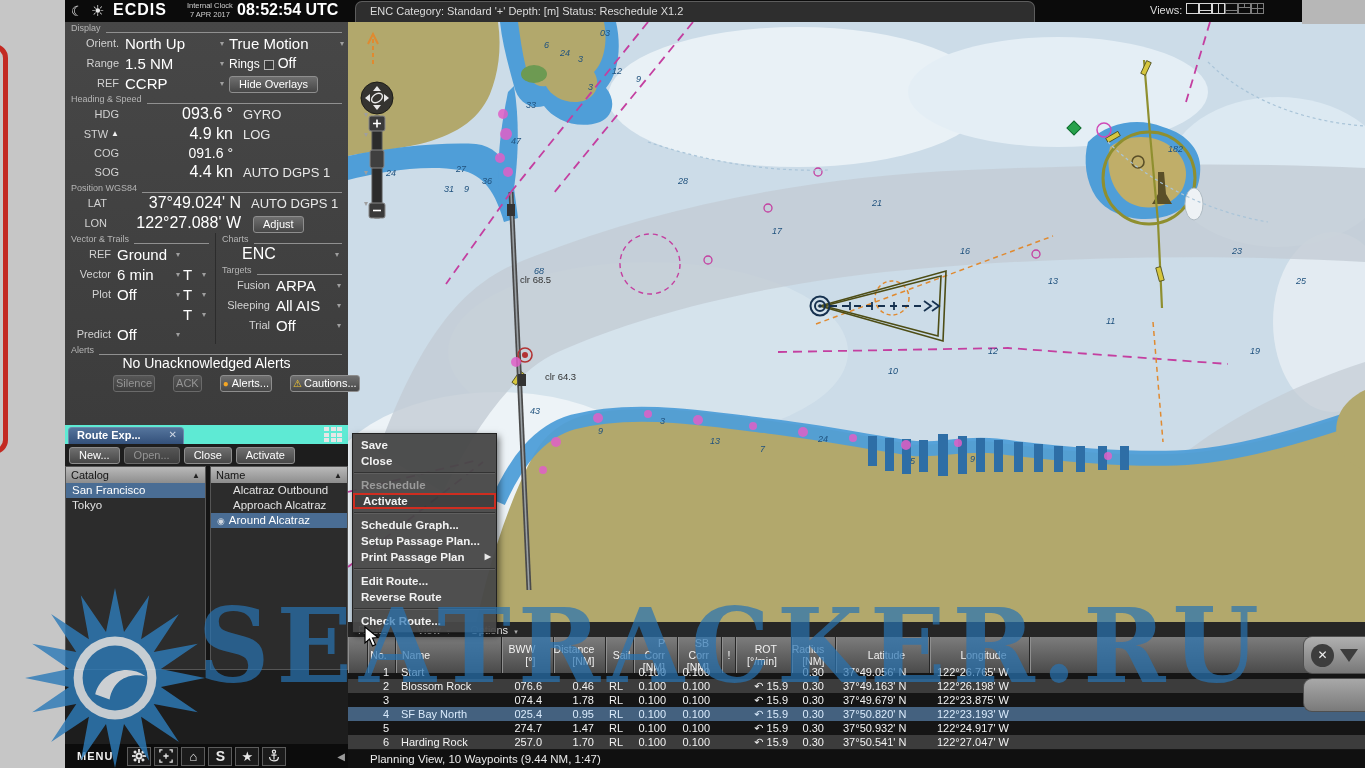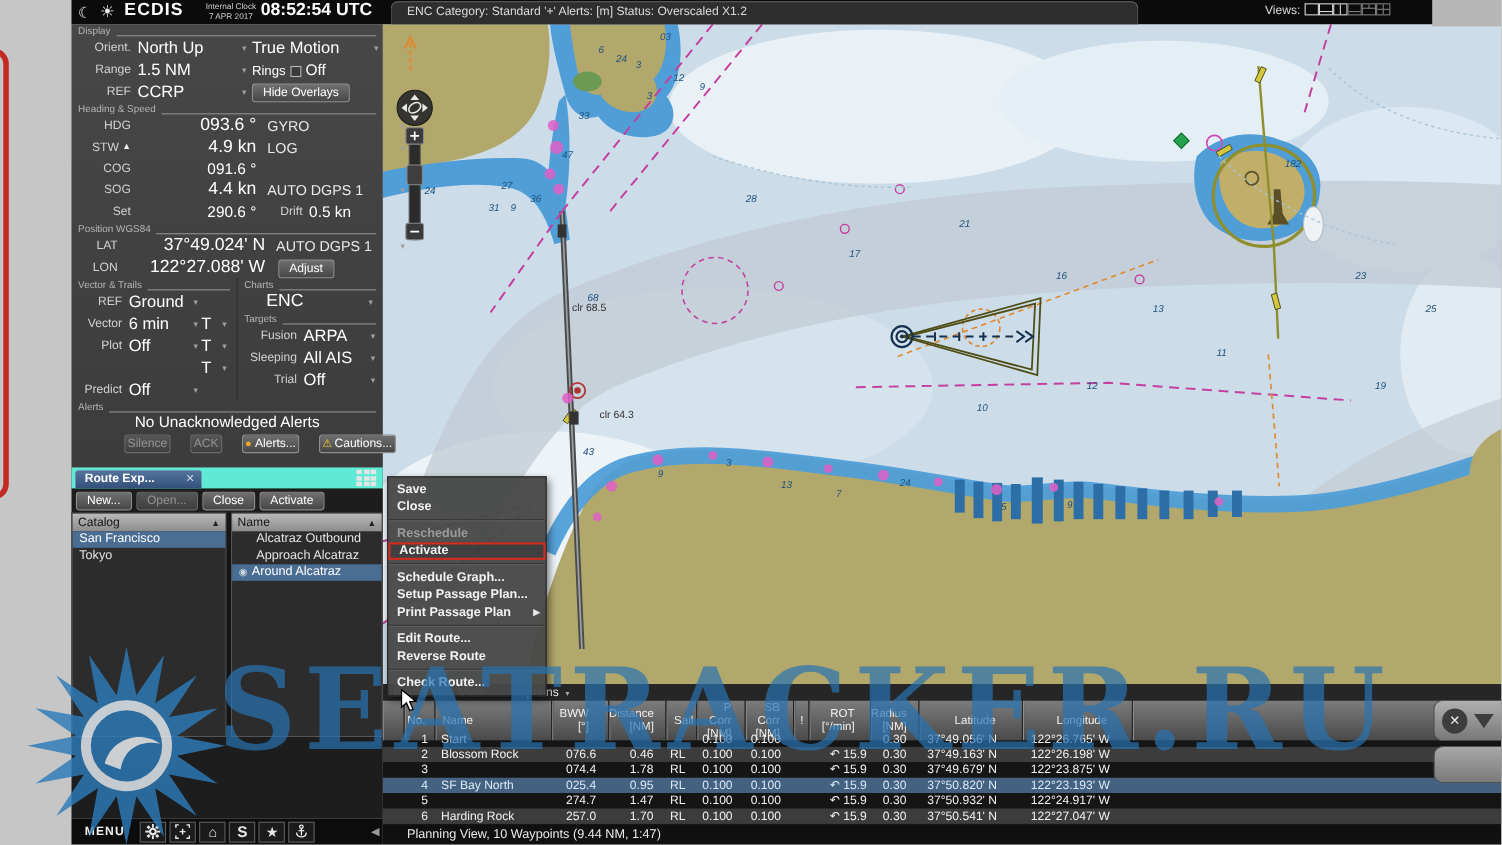--- a/index.html
+++ b/index.html
@@ -356,21 +356,21 @@
 
   <div class="topbar">
     <span class="tb-ico tb-moon">☾</span>
     <span class="tb-ico tb-sun">☀</span>
     <span class="tb-title">ECDIS</span>
     <span class="tb-clock">
       <span>Internal Clock</span><br>
       <span>7 APR 2017</span>
     </span>
     <span class="tb-time">08:52:54 UTC</span>
-    <div class="chart-tab">ENC  Category: Standard '+' Alerts: [m] Status: Overscaled X1.2</div>
+    <div class="chart-tab">ENC  Category: Standard '+' Depth: [m] Status: Reschedule X1.2</div>
     <div class="views">
       <span>Views:</span>
       <span id="views-icons"><span class="vicon"></span><span class="vicon"><i class="lh" style="bottom: 2px;"></i></span><span class="vicon"><i class="lv" style="left: 4.5px;"></i></span><span class="vicon dim"><i class="lh" style="bottom: 2px;"></i></span><span class="vicon dim"><i class="lh" style="top: 3px;"></i><i class="lv" style="left: 4.5px; bottom: 5px;"></i></span><span class="vicon dim"><i class="lh" style="top: 4px;"></i><i class="lv" style="left: 4.5px;"></i></span></span>
     </div>
   </div>
   <div class="topbar-corner"></div>
 
   <div class="sidebar">
     <div class="sec">
         <span>Display</span>
@@ -418,26 +418,20 @@
       <span class="lab">COG</span>
       <span class="big" style="font-size:14px;">091.6 °</span>
       <span></span>
         <span></span>
     </div>
     <div class="srow g-head">
       <span class="lab">SOG</span>
       <span class="big">4.4 kn</span>
       <span class="src">AUTO DGPS 1</span>
       <span class="arr">▾</span>
-    </div>
-    <div class="srow g-set">
-      <span class="lab">Set</span>
-      <span class="big" style="font-size:14px;">290.6 °</span>
-      <span class="lab">Drift</span>
-      <span class="big" style="font-size:14px;text-align:left;">0.5 kn</span>
     </div>
 
     <div class="sec">
         <span>Position WGS84</span>
       </div>
     <div class="srow g-pos">
       <span class="lab">LAT</span>
       <span class="big">37°49.024' N</span>
       <span class="src">AUTO DGPS 1</span>
       <span class="arr">▾</span>

